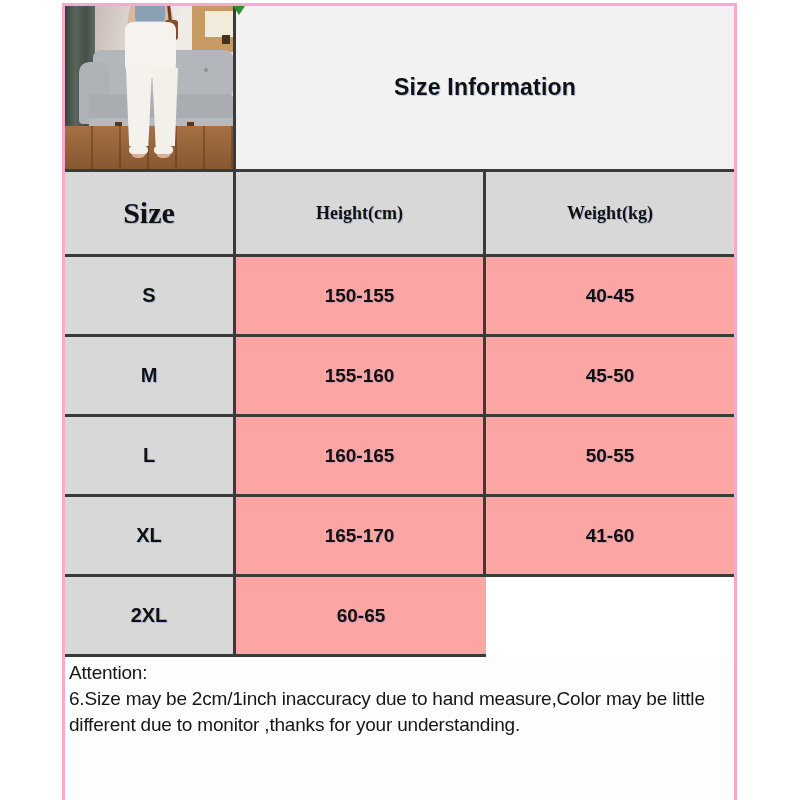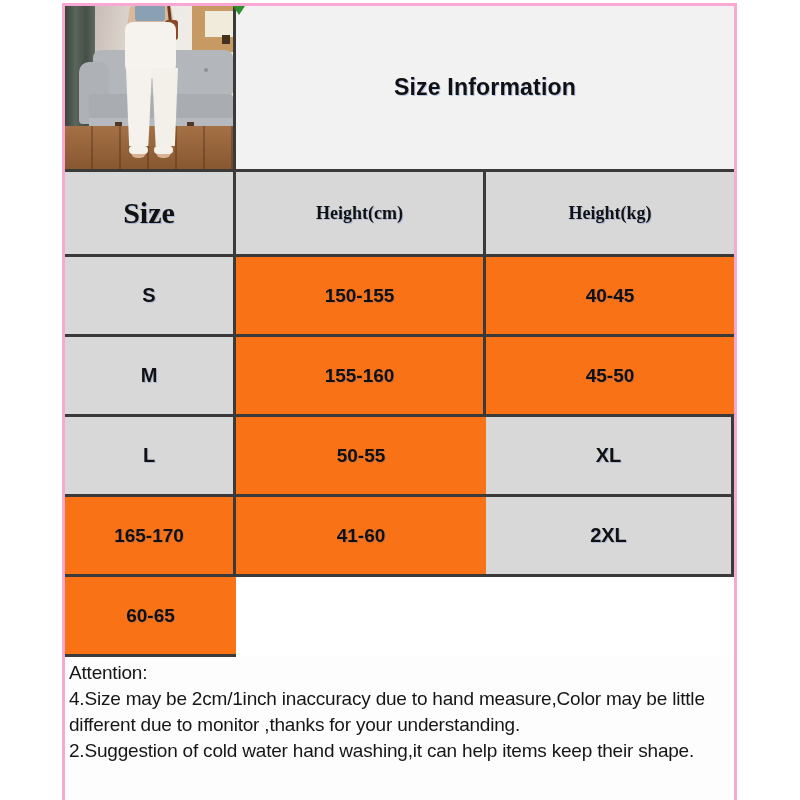--- a/index.html
+++ b/index.html
@@ -8,21 +8,21 @@
     font-family:"Liberation Sans","DejaVu Sans",sans-serif;color:#111;
     overflow:hidden;
   }
   .sheet{position:absolute;left:62px;top:3px;width:675px;box-sizing:border-box;
     border:3px solid #f9a8d4;background:#fff;}
   .grid{display:grid;grid-template-columns:171px 250px 1fr;
     grid-template-rows:166px 85px 80px 80px 80px 80px 80px;}
   .cell{box-sizing:border-box;border-right:3px solid #3a3a3a;border-bottom:3px solid #3a3a3a;
     display:flex;align-items:center;justify-content:center;}
   .cell.last{border-right:none;}
-  .val-bg{background:#f97316;}
+  .val-bg{background:#fca5a5;}
   .hdr-bg{background:#d8d8d8;}
   .title-cell{grid-column:2 / span 2;background:#f2f2f2;border-right:none;}
   .title-text{font-size:23px;font-weight:bold;letter-spacing:0.2px;
     text-shadow:1px 1px 0 rgba(40,90,210,.28);}
   .size-hdr{font-size:30px;font-weight:bold;text-shadow:1px 1px 0 rgba(40,90,210,.28);font-family:Liberation Serif, serif;}
   .col-hdr{font-size:18px;font-weight:bold;text-shadow:1px 1px 0 rgba(40,90,210,.25);font-family:Liberation Serif, serif;}
   .size-letter{font-size:20px;font-weight:bold;text-shadow:1px 1px 0 rgba(40,90,210,.25);}
   .val-text{font-size:19px;font-weight:bold;text-shadow:1px 1px 0 rgba(40,90,210,.22);}
   .attention{box-sizing:border-box;height:143px;background:#fdfdfd;
     padding:3px 4px;overflow:hidden;}
@@ -108,21 +108,21 @@
       <span class="title-text">Size Information</span>
     </div>
 
     <div class="cell hdr-bg">
       <span class="size-hdr">Size</span>
     </div>
     <div class="cell hdr-bg">
       <span class="col-hdr">Height(cm)</span>
     </div>
     <div class="cell hdr-bg last">
-      <span class="col-hdr">Height(kg)</span>
+      <span class="col-hdr">Weight(kg)</span>
     </div>
 
     <div class="cell hdr-bg">
       <span class="size-letter">S</span>
     </div>
     <div class="cell val-bg">
       <span class="val-text">150-155</span>
     </div>
     <div class="cell val-bg last">
       <span class="val-text">40-45</span>
@@ -134,20 +134,23 @@
     <div class="cell val-bg">
       <span class="val-text">155-160</span>
     </div>
     <div class="cell val-bg last">
       <span class="val-text">45-50</span>
     </div>
 
     <div class="cell hdr-bg">
       <span class="size-letter">L</span>
     </div>
+    <div class="cell val-bg">
+      <span class="val-text">160-165</span>
+    </div>
     <div class="cell val-bg last">
       <span class="val-text">50-55</span>
     </div>
 
     <div class="cell hdr-bg">
       <span class="size-letter">XL</span>
     </div>
     <div class="cell val-bg">
       <span class="val-text">165-170</span>
     </div>
@@ -158,17 +161,16 @@
     <div class="cell hdr-bg">
       <span class="size-letter">2XL</span>
     </div>
     <div class="cell val-bg last">
       <span class="val-text">60-65</span>
     </div>
   </div>
 
   <div class="attention">
     <div class="att-line">Attention:</div>
-    <div class="att-line">4.Size may be 2cm/1inch inaccuracy due to hand measure,Color may be little</div>
+    <div class="att-line">6.Size may be 2cm/1inch inaccuracy due to hand measure,Color may be little</div>
     <div class="att-line">different due to monitor ,thanks for your understanding.</div>
-    <div class="att-line">2.Suggestion of cold water hand washing,it can help items keep their shape.</div>
   </div>
 </div>
 
 </body></html>

